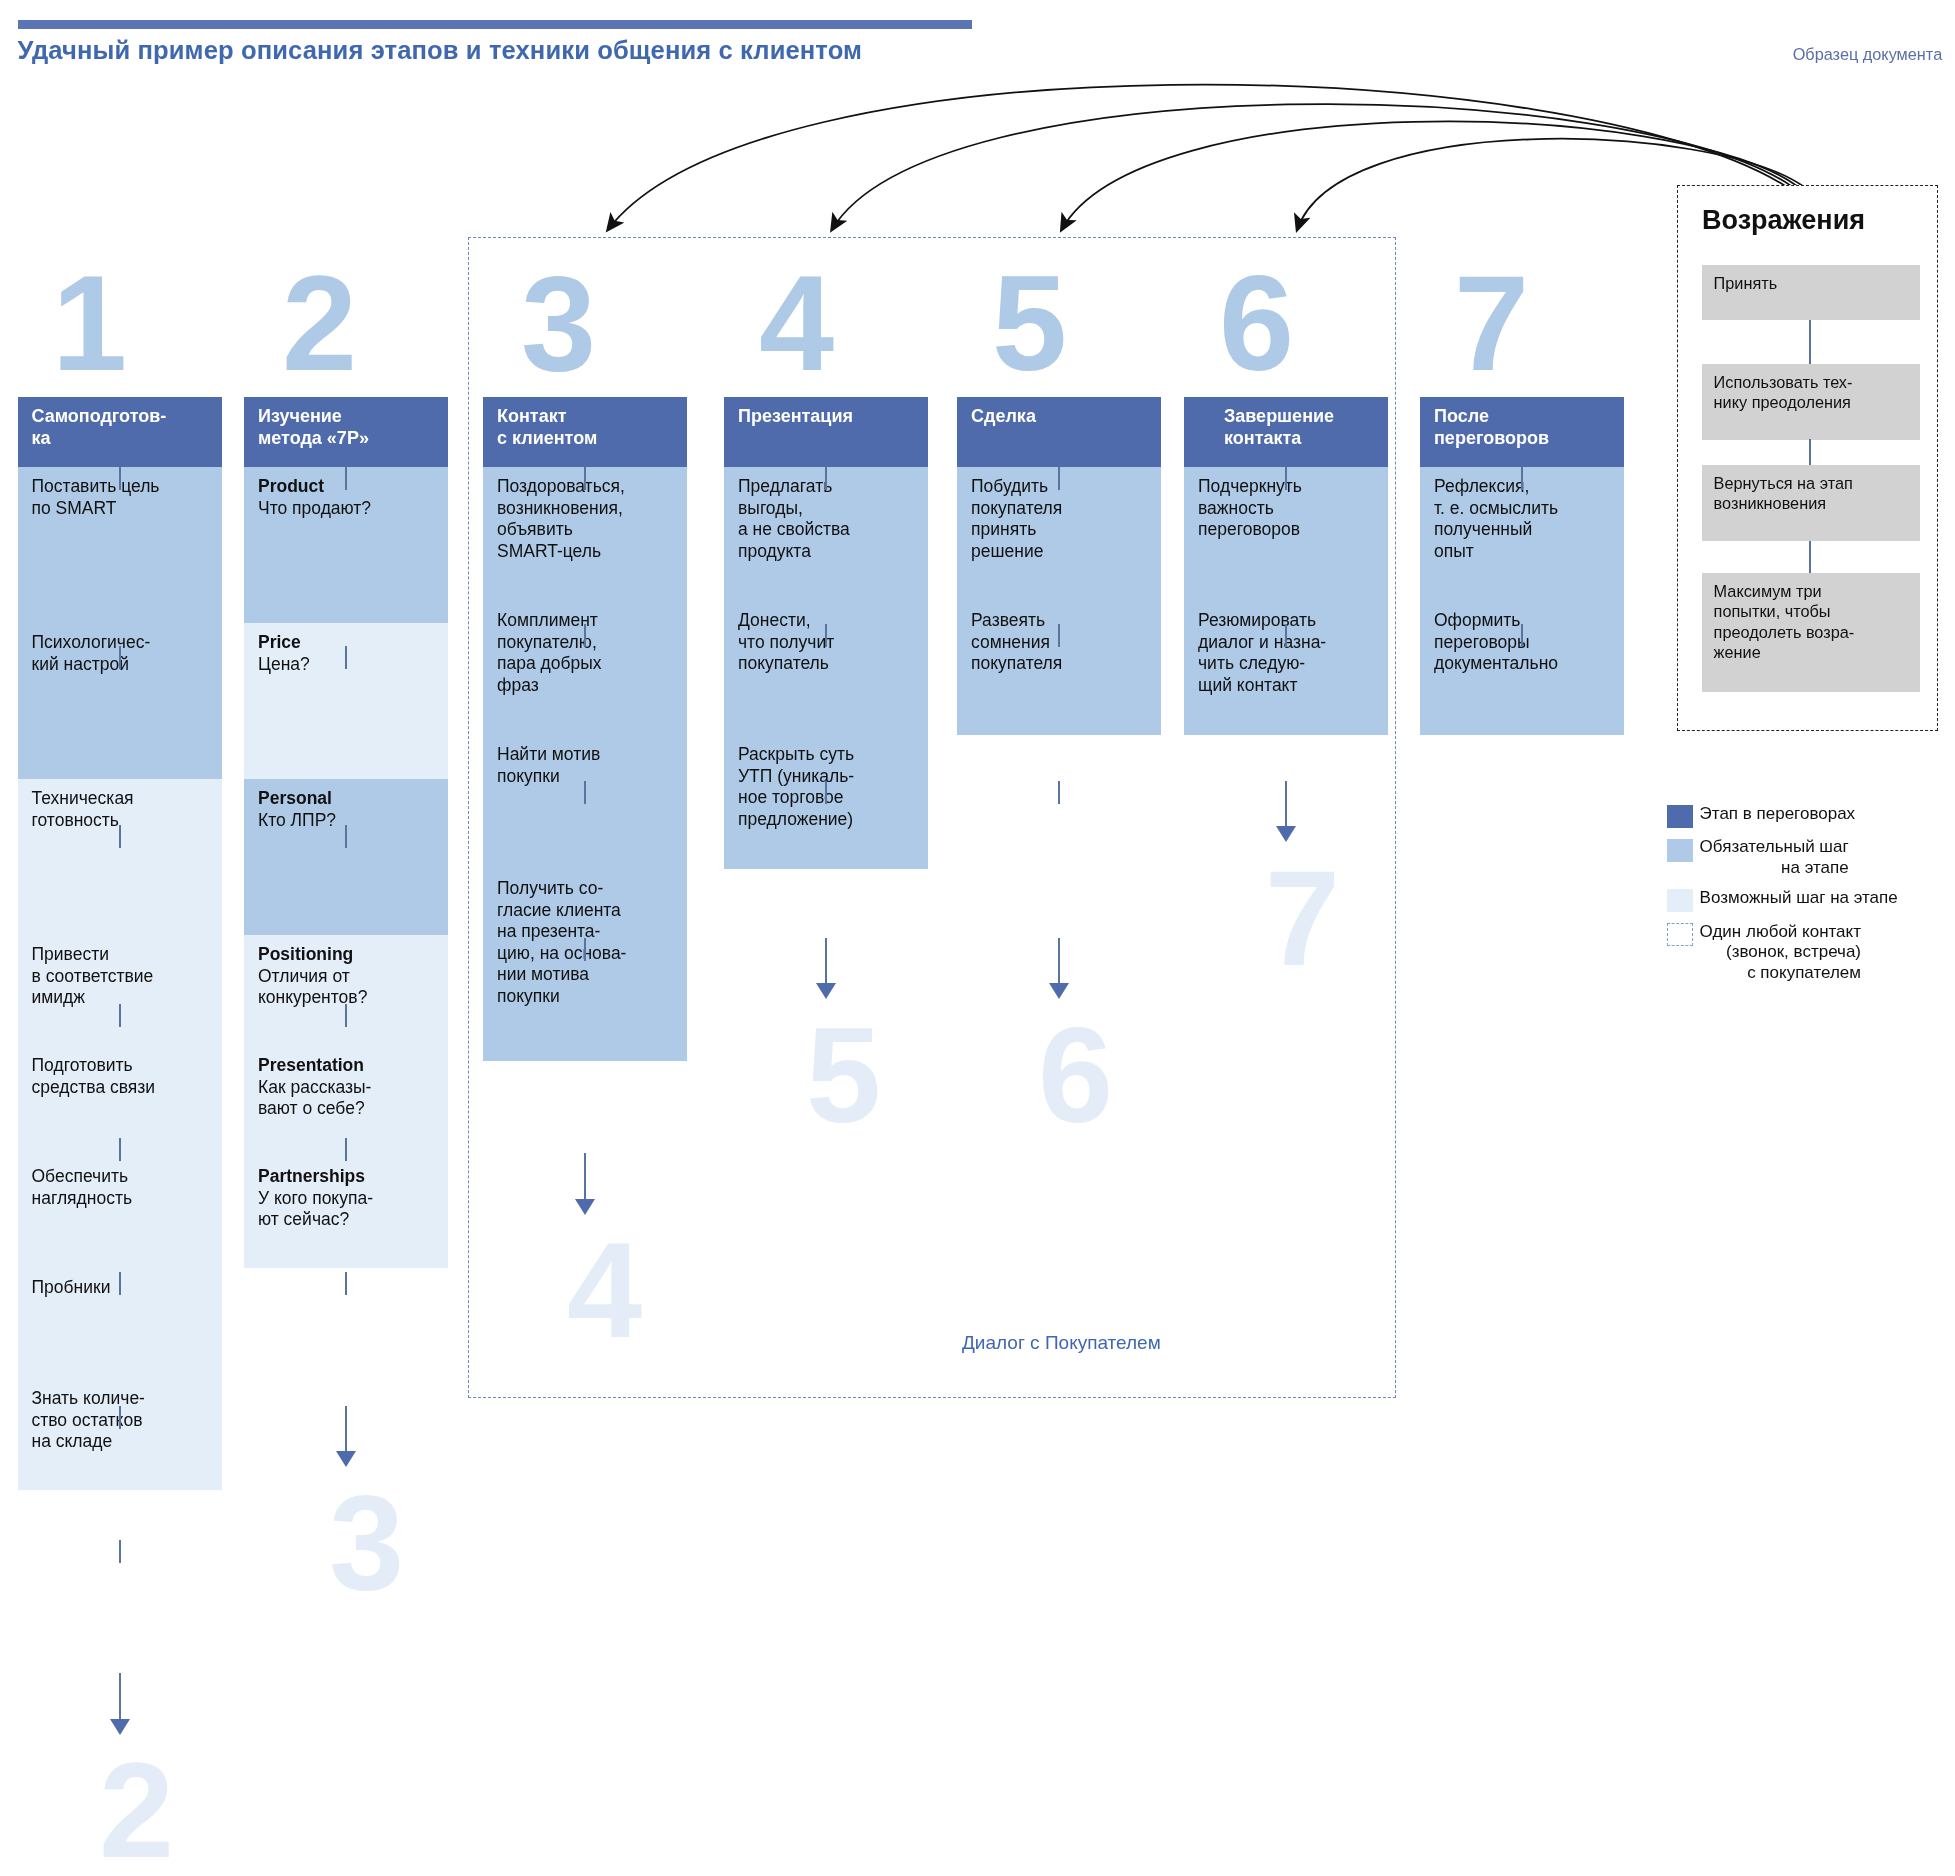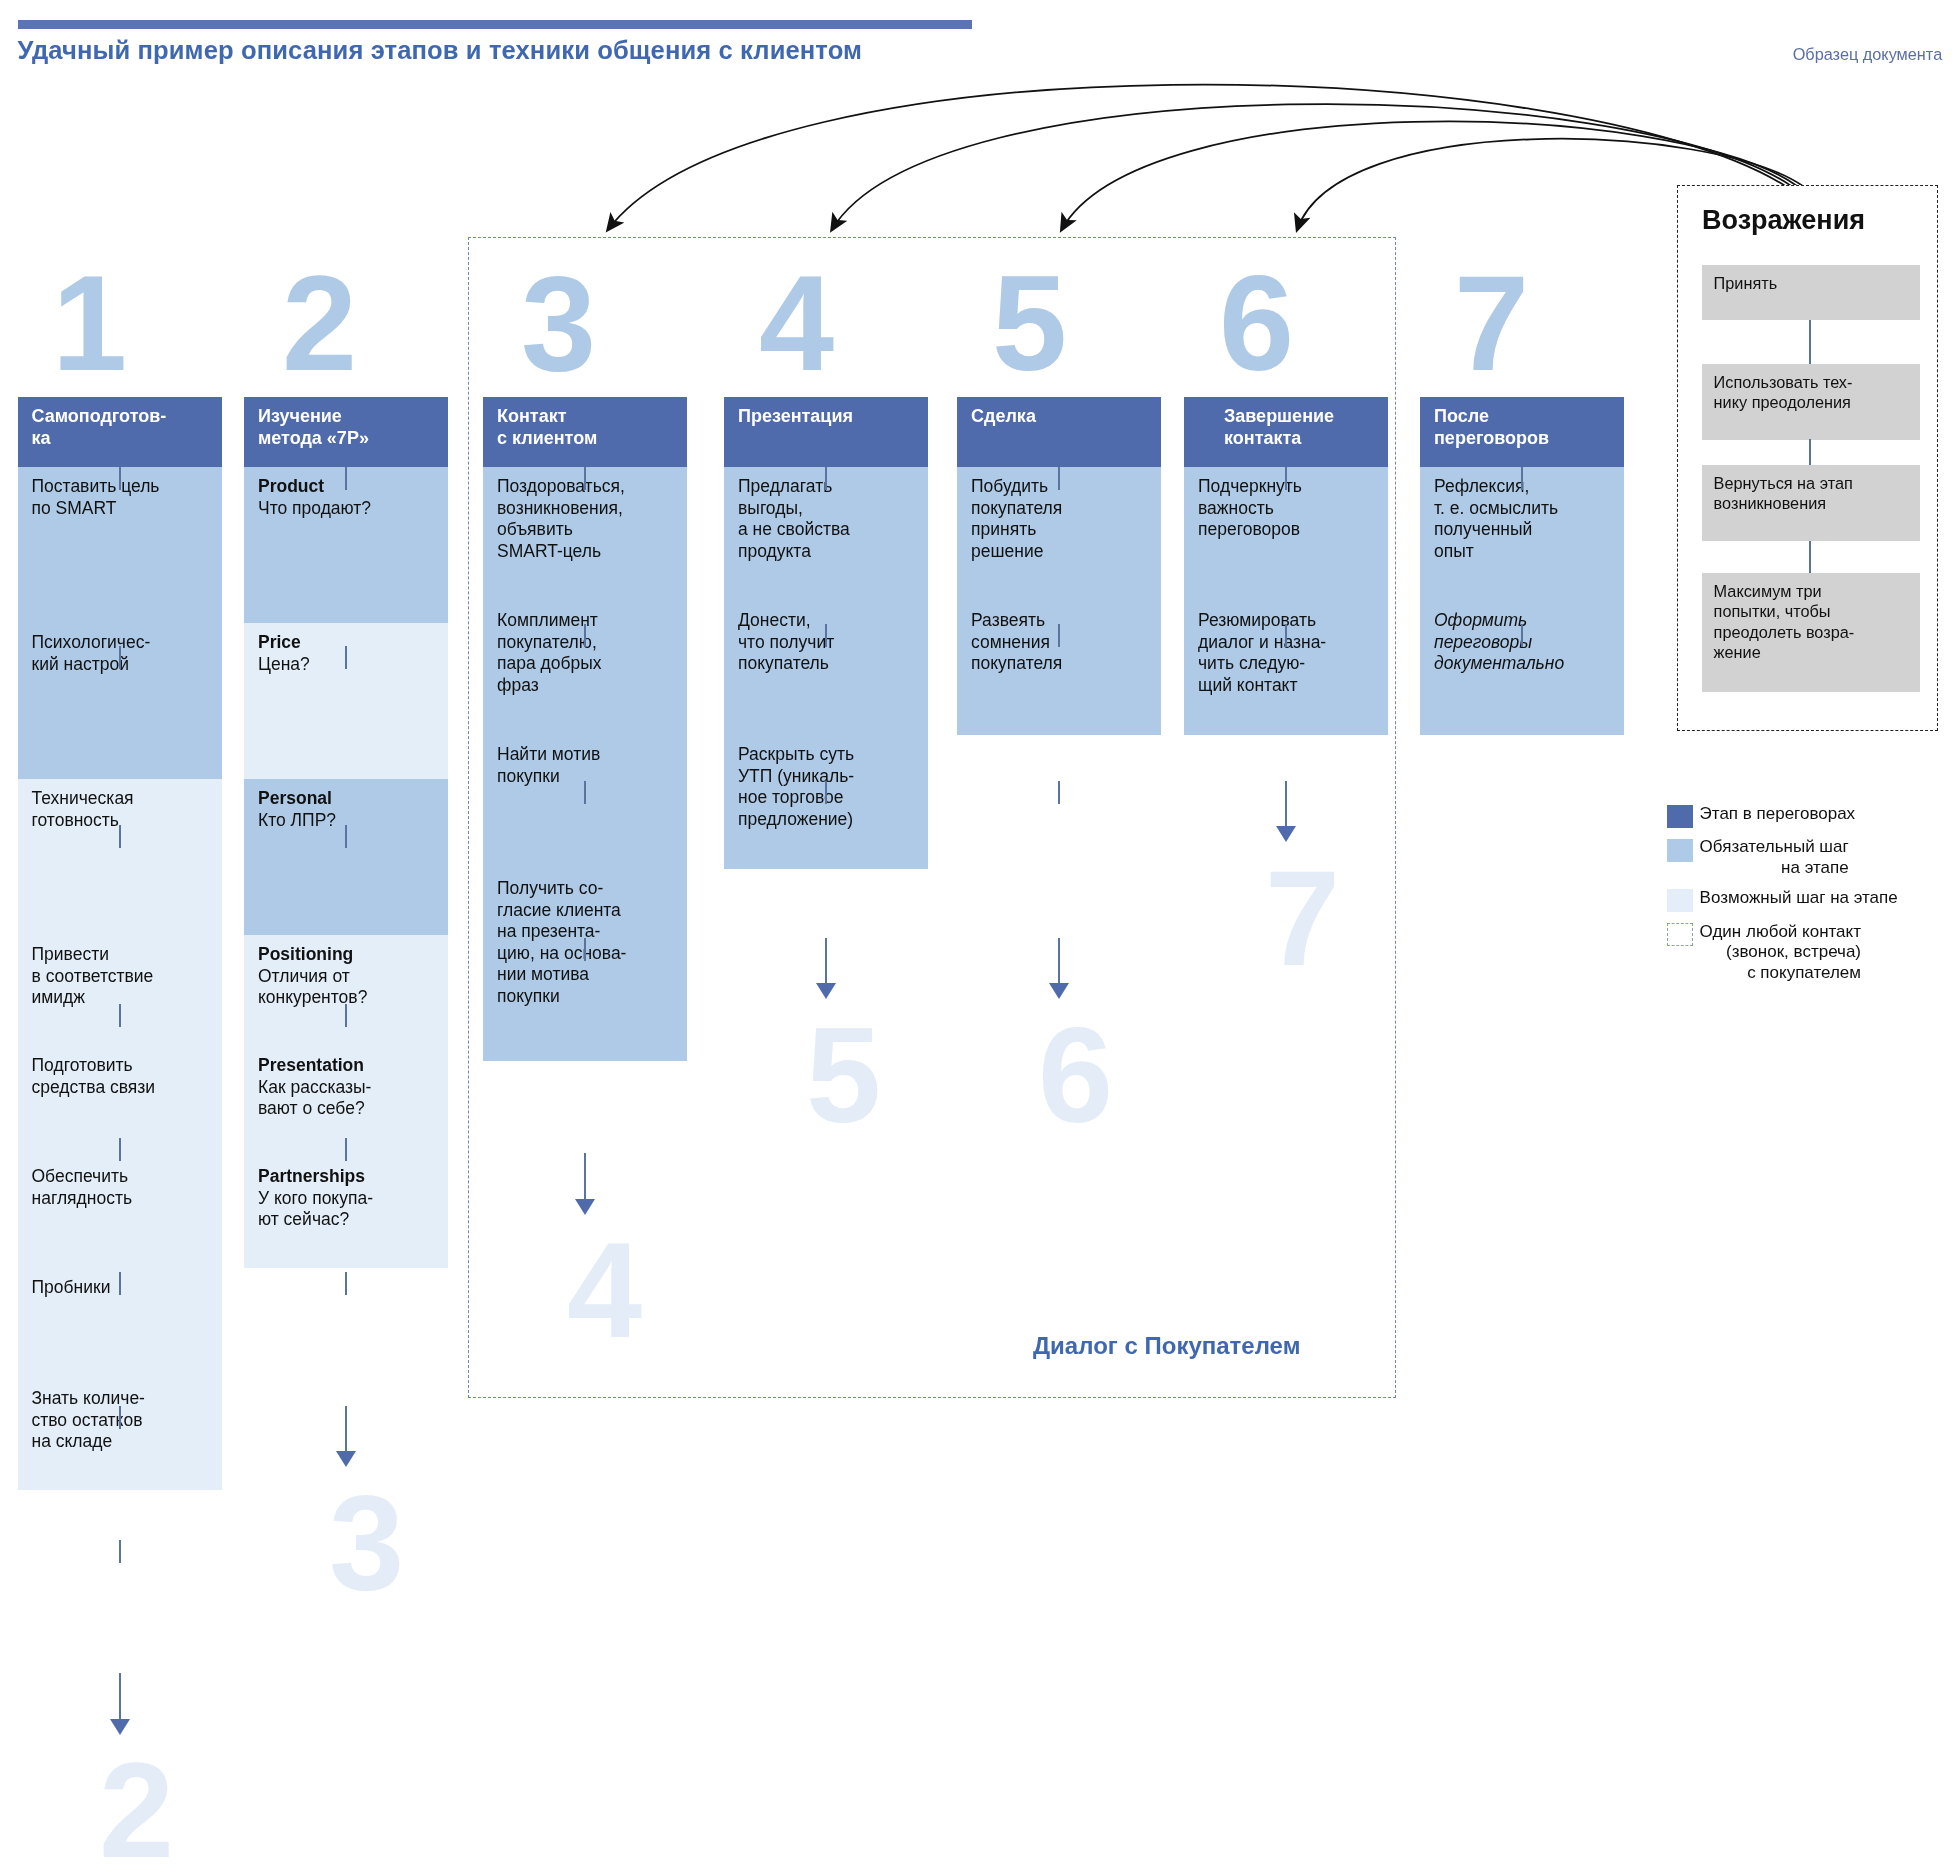--- a/index.html
+++ b/index.html
@@ -16,21 +16,21 @@
   .hdr-rule{position:absolute;left:17.5px;top:20px;width:954px;height:9.3px;background:#5a74b4;}
   .hdr-title{position:absolute;left:17.5px;top:36px;font-size:25.6px;font-weight:bold;color:#3f68b0;letter-spacing:0.1px;white-space:nowrap;}
   .hdr-right{position:absolute;right:12.8px;top:45px;font-size:16.3px;color:#5a6fa5;white-space:nowrap;}
 
   
   .dialog-region{
     position:absolute;left:468px;top:237px;width:928px;height:1161px;
     border:1.7px dashed #6f86b8;box-sizing:border-box;background:transparent;
   }
   .dialog-label{
-    position:absolute;left:1033px;top:1332px;font-size:24px;font-weight:bold;color:#3f68b0;white-space:nowrap;
+    position:absolute;left:962px;top:1332px;font-size:19px;font-weight:normal;color:#3f68b0;white-space:nowrap;
   }
 
   
   .ghost{
     position:absolute;font-size:135px;font-weight:bold;line-height:1;
     color:#afcae6;user-select:none;
   }
   .ghost.faint{color:#e4edf7;}
 
   
@@ -319,21 +319,21 @@
           <div>переговоров</div>
         </div>
         <div class="conn" style="left: 101px; top: 70px; height: 23px;"></div>
         <div class="step lvl-must" style="height: 134px;">
           <div>Рефлексия,</div>
           <div>т. е. осмыслить</div>
           <div>полученный</div>
           <div>опыт</div>
         </div>
         <div class="conn" style="left: 101px; top: 227px; height: 23px;"></div>
-        <div class="step lvl-must" style="height: 134px; font-style: italic;">
+        <div class="step lvl-must" style="height: 134px;">
           <div>Оформить</div>
           <div>переговоры</div>
           <div>документально</div>
         </div>
       </div>
     </div>
 
   <div class="obj-panel"></div>
   <div class="obj-title">Возражения</div>
   <div id="objections-host">

